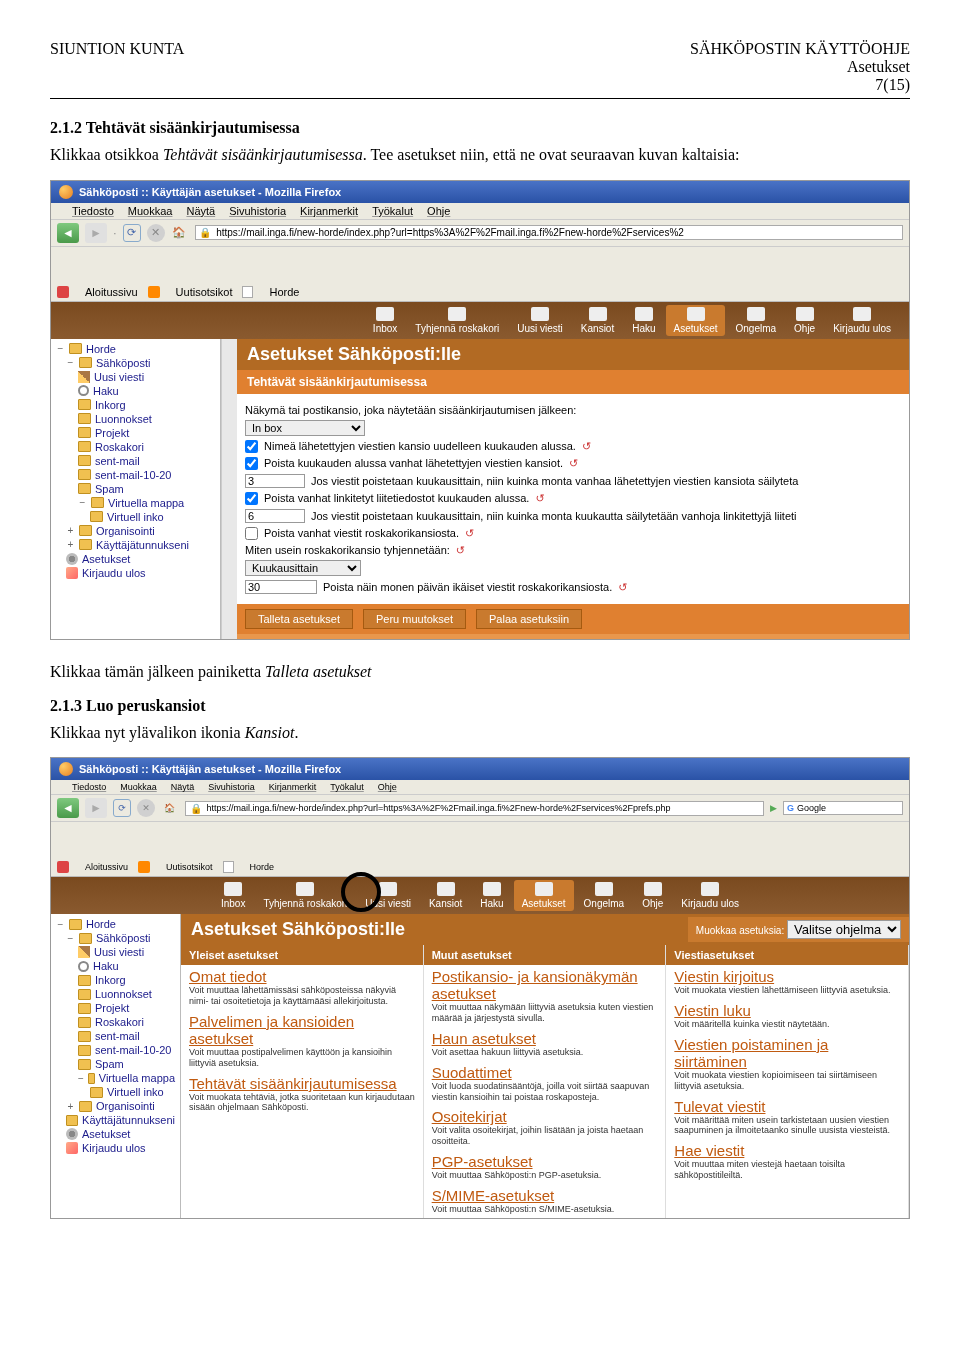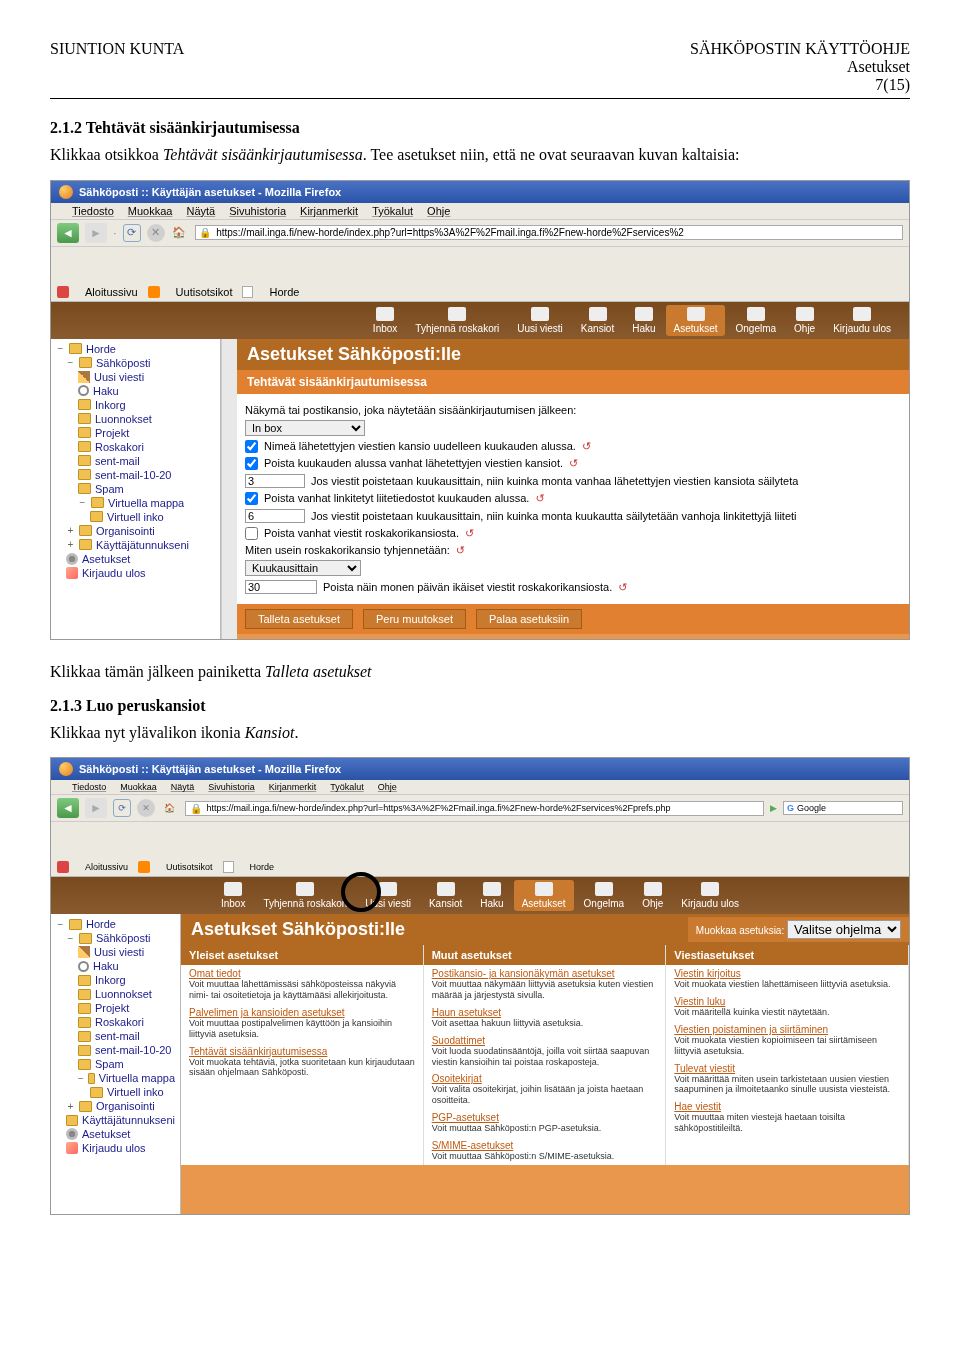--- a/index.html
+++ b/index.html
@@ -211,21 +211,21 @@
     }
     .settings-col-header {
       background: #b26a23;
       color: #fff;
       font-weight: bold;
       padding: 4px 8px;
       font-size: 11px;
     }
     .settings-link {
       color: #c05a10;
-      font-size: 10px;
+      font-size: 15px;
       padding: 3px 8px 0 8px;
       display: block;
       text-decoration: underline;
     }
     .settings-desc {
       color: #333;
       font-size: 9px;
       padding: 0 8px 3px 8px;
       line-height: 1.2;
     }

